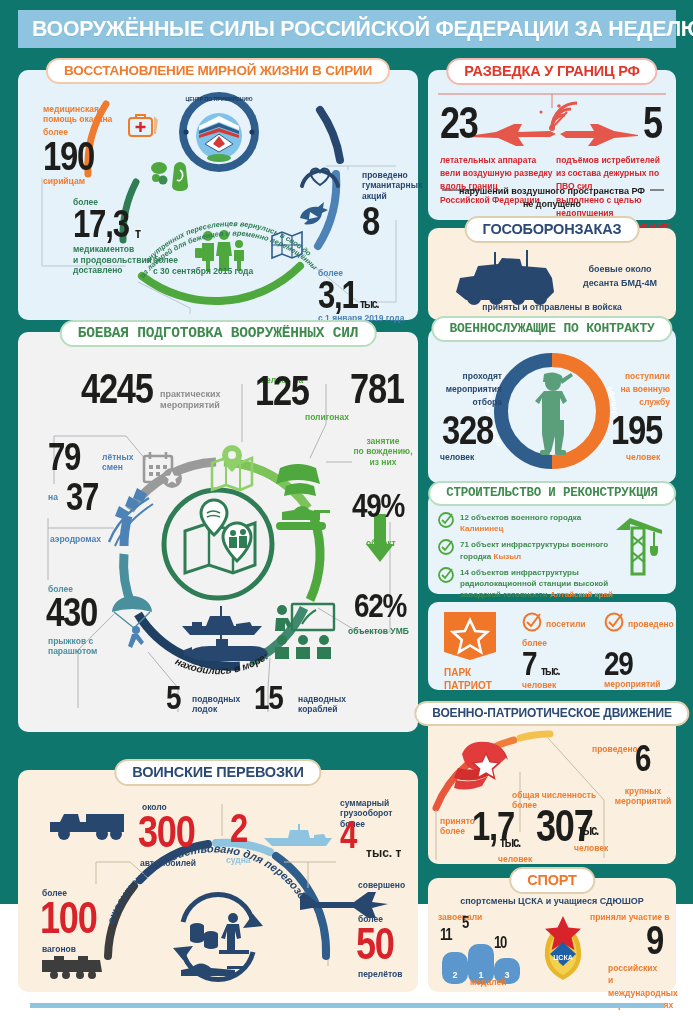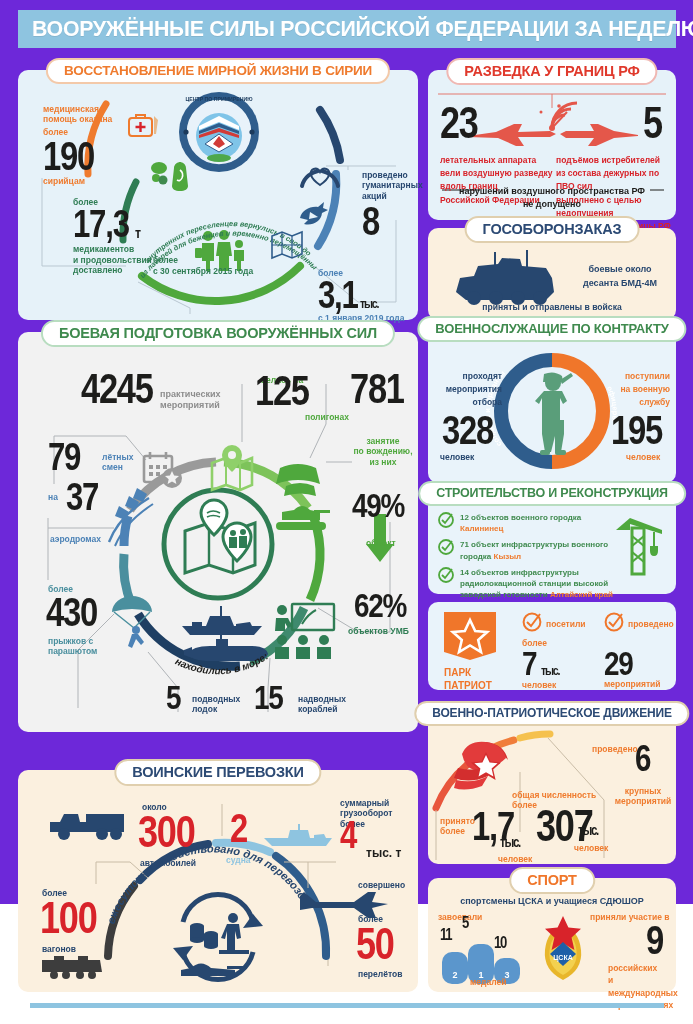--- a/index.html
+++ b/index.html
@@ -2,21 +2,21 @@
 <html><head>
 <meta charset="utf-8">
 <style>
   * { box-sizing: border-box; margin: 0; padding: 0; }
   html, body {
     width: 693px; height: 1024px;
     background: #ffffff;
     font-family: "Liberation Sans", sans-serif;
     overflow: hidden;
   }
-  .page { position: relative; width: 693px; height: 904px; background:#6d28d9; }
+  .page { position: relative; width: 693px; height: 904px; background:#0f766e; }
 
   
   .header {
     position: absolute; left: 18px; top: 10px; width: 658px; height: 38px;
     background: #8ec4e0; display: flex; align-items: center; padding: 0 6px 0 14px;
   }
   .header-title {
     flex: 1; color: #ffffff; font-weight: bold; font-size: 22px;
     letter-spacing: -0.3px; line-height: 38px;
     white-space: nowrap; transform: scaleX(0.97); transform-origin: left center;
@@ -30,21 +30,21 @@
   .card.grey  { background: #f2f2f2; }
   .card.lblue { background: #e9f3fa; }
 
   .pill {
     position: absolute; left: 50%; transform: translateX(-50%);
     background: #ffffff; border: 2px solid #bcd9ea; border-radius: 16px;
     padding: 3px 16px 4px; white-space: nowrap; font-weight: bold;
     font-size: 14.5px; letter-spacing: -0.2px; z-index: 6;
   }
   .pill.orange { color: #ef7b2e; border-color:#f3c9a9; }
-  .pill.green  { color: #3f8a4e; border-color:#b8ddc0; }
+  .pill.green  { color: #3f8a4e; border-color:#b8ddc0;font-family:Liberation Mono, monospace; }
   .pill.red    { color: #e0392c; border-color:#f0b8b3; }
   .pill.cream-b{ border-color:#e0cfae; }
 
   .num { font-weight: bold; font-family:"Liberation Sans", sans-serif;
          letter-spacing:-1.5px; line-height: .92; transform: scaleX(.82);
          transform-origin: left bottom; display:inline-block; }
   .lbl { font-weight: bold; font-size: 8.5px; line-height: 1.22; }
 
   .c-dark   { color:#1d1d1b; }
   .c-orange { color:#ef7b2e; }

